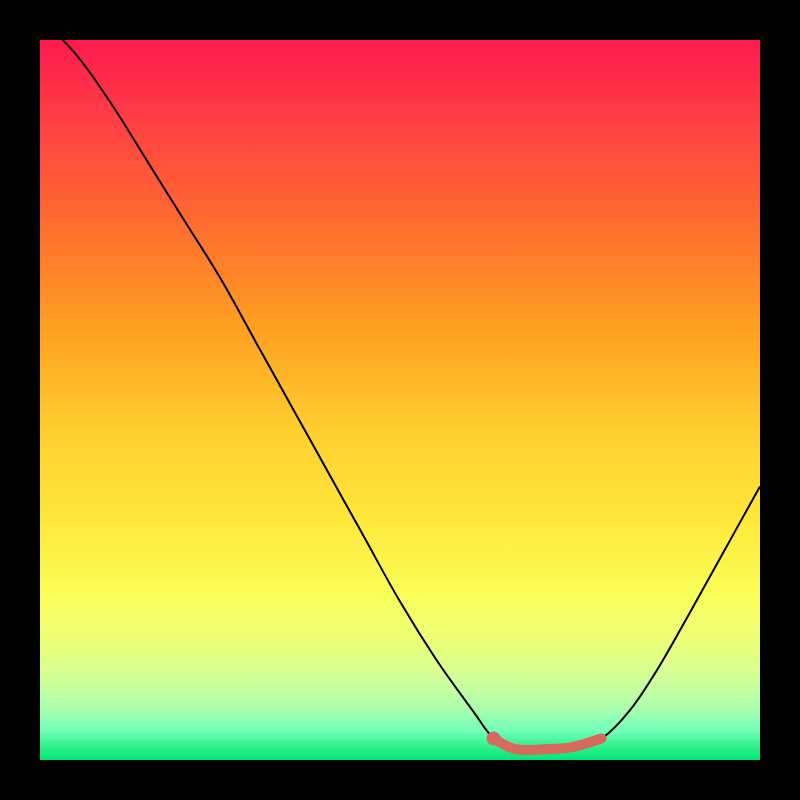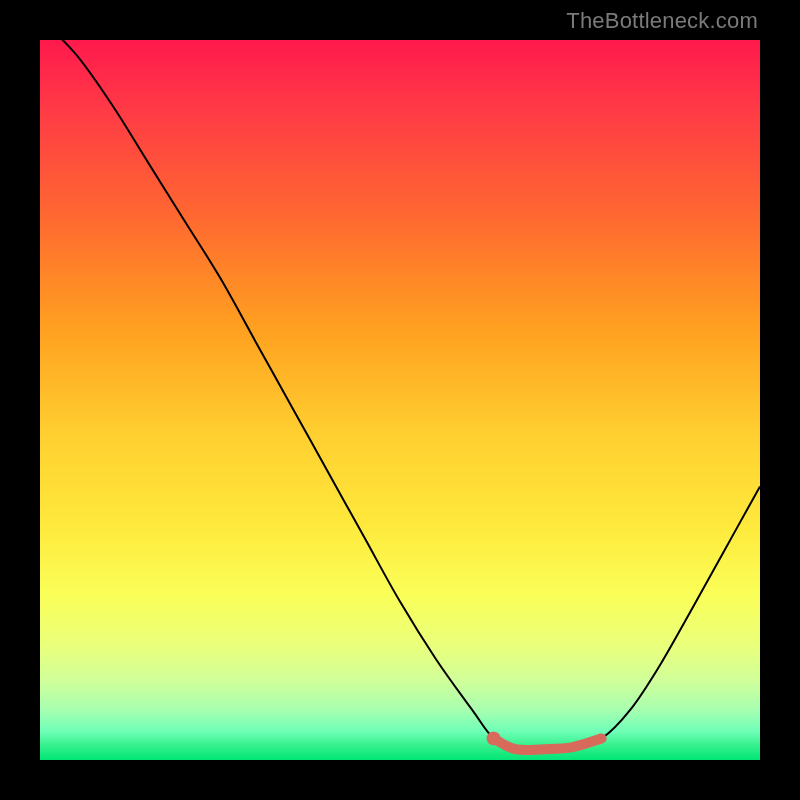--- a/index.html
+++ b/index.html
@@ -30,14 +30,13 @@
 
 <div class="chart-frame">
   <div class="plot-area">
     <div class="gradient-bg"></div>
     <svg class="curve" viewBox="0 0 720 720" preserveAspectRatio="none">
       <path id="main-line" class="series-line" d="M 0 -21.600000000000023 C 6.4799999999999995 -15.120000000000022 23.04 -1.1520000000000188 36 14.399999999999977 C 48.96 29.951999999999973 59.04 45.35999999999996 72 64.79999999999995 C 84.96 84.23999999999995 95.04 101.66399999999997 108 122.39999999999998 C 120.96 143.136 131.04 159.264 144 180 C 156.96 200.736 167.04 215.56799999999996 180 237.59999999999997 C 192.96 259.63199999999995 203.04000000000002 279.072 216 302.40000000000003 C 228.95999999999998 325.72800000000007 239.03999999999996 343.872 251.99999999999997 367.2 C 264.96 390.52799999999996 275.04 408.672 288 432 C 300.96 455.328 311.04 473.472 324 496.8 C 336.96 520.128 347.03999999999996 539.568 360 561.6 C 372.96000000000004 583.6320000000001 383.0400000000001 599.76 396.00000000000006 619.2 C 408.96000000000004 638.6400000000001 421.632 655.344 432 669.6 C 442.368 683.856 445.824 691.2719999999999 453.6 698.4 C 461.37600000000003 705.528 466.12800000000004 707.2560000000001 475.20000000000005 709.2 C 484.27200000000005 711.144 493.63199999999995 709.5888000000001 503.99999999999994 709.2 C 514.3679999999999 708.8112 522.4319999999999 708.9839999999999 532.8 707.04 C 543.168 705.096 551.232 705.1392 561.6 698.4 C 571.9680000000001 691.6608 580.0319999999999 682.5600000000001 590.4 669.6 C 600.768 656.64 608.832 643.2479999999999 619.2 626.4 C 629.5680000000001 609.552 636.336 596.736 648 576 C 659.664 555.264 671.04 534.528 684 511.20000000000005 C 696.96 487.87200000000007 713.52 458.06399999999996 720 446.4"></path>
       <path id="hl-line" class="highlight-seg" d="M 453.6 698.4 C 457.488 700.3439999999999 466.12800000000004 707.2560000000001 475.20000000000005 709.2 C 484.27200000000005 711.144 493.63199999999995 709.5888000000001 503.99999999999994 709.2 C 514.3679999999999 708.8112 522.4319999999999 708.9839999999999 532.8 707.04 C 543.168 705.096 556.416 699.9552 561.6 698.4"></path>
       <circle id="hl-dot" class="highlight-dot" r="7" cx="453.6" cy="698.4"></circle>
     </svg>
   </div>
-  <div class="watermark">TheBottleneck.com</div>
 </div>
 
 </body></html>

